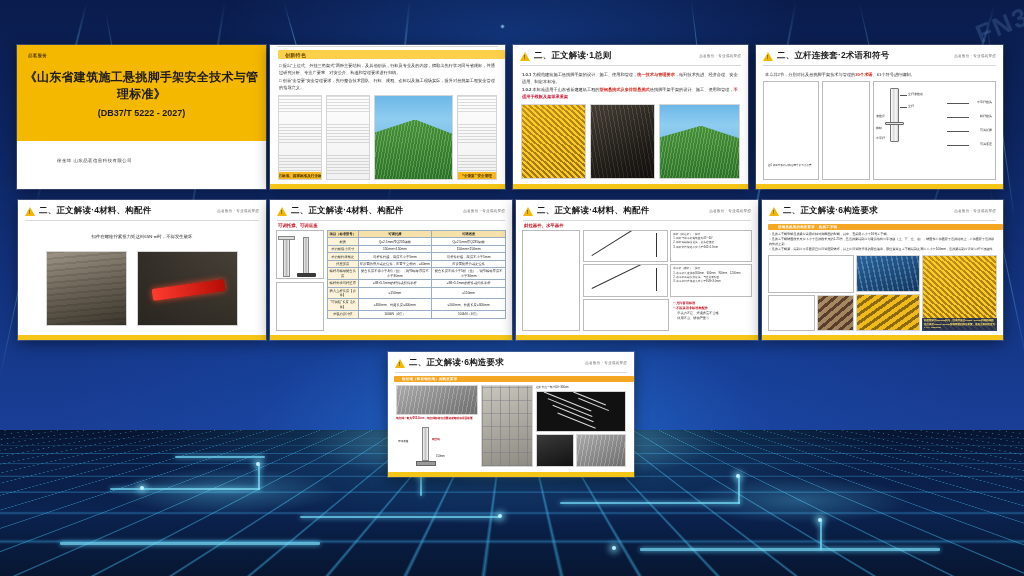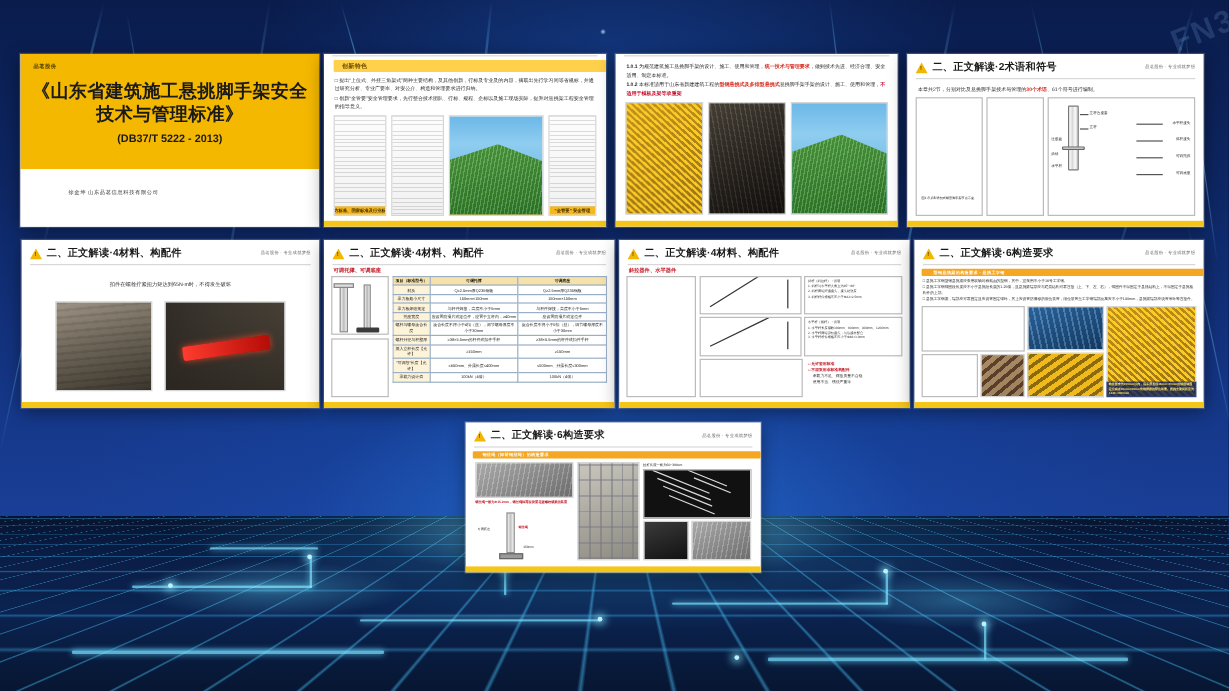--- a/index.html
+++ b/index.html
@@ -199,21 +199,21 @@
   
   .legend { font-size:3.2px; line-height:1.55; color:#333; }
   .legend .sq::before { content:"□ "; color:#c00; }
   .legend .red { color:#c1121f; font-weight:bold; }
 
   
   .title-band { background:#f5b800; position:relative; flex:0 0 auto; }
   .title-logo { position:absolute; left:11px; top:8px; font-size:4.4px; color:#4a3a00; font-weight:bold; letter-spacing:.4px; }
   .title-main {
     text-align:center; color:#1a1a1a; font-weight:bold;
-    font-size:15px; letter-spacing:.3px; padding:0 6px;
+    font-size:12px; letter-spacing:.3px; padding:0 6px;
   }
   .title-sub { text-align:center; color:#1a1a1a; font-weight:bold; font-size:9px; margin-top:5px; }
   .title-white { flex:1 1 auto; background:#fff; position:relative; }
   .presenter { position:absolute; left:40px; top:17px; font-size:4.4px; color:#333; letter-spacing:.5px; }
 
   .diagwrap { display:flex; gap:3px; padding:3px 7px 0 7px; flex:1 1 auto; min-height:0; }
   .dbox { border:.5px solid #bbb; background:#fff; position:relative; overflow:hidden; }
   .annot { position:absolute; font-size:3px; color:#222; white-space:nowrap; }
   .lead { position:absolute; height:.5px; background:#555; }
 </style>
@@ -269,21 +269,21 @@
       <div class="dot" style="left:612px; top:116px;"></div>
     </div>
     <div class="floor-glow"></div>
   </div>
 
   <div class="slide" style="left:17px; top:45px; width:249px; height:144px;">
     <div class="slide-inner">
       <div class="title-band" style="height:96px; display:flex; flex-direction:column; justify-content:center;">
         <div class="title-logo">品茗股份</div>
         <div class="title-main">《山东省建筑施工悬挑脚手架安全技术与管理标准》</div>
-        <div class="title-sub">(DB37/T 5222 - 2013)</div>
+        <div class="title-sub">(DB37/T 5222 - 2027)</div>
       </div>
       <div class="title-white">
         <div class="presenter">徐金坤  山东品茗信息科技有限公司</div>
       </div>
     </div>
   </div>
 
   <div class="slide" style="left:270px; top:45px; width:235px; height:144px;">
     <div class="slide-inner">
       <div class="s-rule"></div>
@@ -303,20 +303,25 @@
         <div class="pic im-doc" style="flex:0 0 40px;">
           <div class="cap">“全管要” 安全管理</div>
         </div>
       </div>
       <div class="footbar"></div>
     </div>
   </div>
 
   <div class="slide" style="left:513px; top:45px; width:235px; height:144px;">
     <div class="slide-inner">
+      <div class="s-head">
+        <div class="tri-icon"></div>
+        <div class="s-title">二、正文解读·1总则</div>
+        <div class="s-logo">品茗股份 · 专业成就梦想</div>
+      </div>
       <div class="s-rule"></div>
       <div class="body-txt" style="padding-top:5px;">
         <span class="numline">
           <b>1.0.1</b>
           <span>为规范建筑施工悬挑脚手架的设计、施工、使用和管理，</span><span class="hl">统一技术与管理要求</span><span>，做到技术先进、经济合理、安全适用、制定本标准。</span>
         </span>
         <span class="numline">
           <b>1.0.2</b>
           <span>本标准适用于山东省新建建筑工程的</span><span class="hl">型钢悬挑式及多排型悬挑式</span><span>悬挑脚手架手架的设计、施工、使用和管理，</span><span class="hl2">不适用于模板及架等承重架</span>
         </span>
@@ -327,21 +332,21 @@
         <div class="pic im-sky-green" style="flex:1.25;"></div>
       </div>
       <div class="footbar"></div>
     </div>
   </div>
 
   <div class="slide" style="left:756px; top:45px; width:247px; height:144px;">
     <div class="slide-inner">
       <div class="s-head">
         <div class="tri-icon"></div>
-        <div class="s-title">二、正文解读·2术语和符号</div>
+        <div class="s-title">二、立杆连接套·2术语和符号</div>
         <div class="s-logo">品茗股份 · 专业成就梦想</div>
       </div>
       <div class="s-rule"></div>
       <div class="body-txt" style="padding-top:5px;">
         <span>本章共2节，分别对比及悬挑脚手架技术与管理的</span><span class="hl">30个术语</span><span>、61个符号进行编制。</span>
       </div>
       <div class="diagwrap" style="padding-bottom:9px;">
         <div class="dbox im-scaffold-line" style="flex:0 0 56px;">
           <div class="annot" style="left:4px; bottom:12px; font-size:2.6px;">图1  承插型盘扣式钢管脚手架节点示意</div>
         </div>

